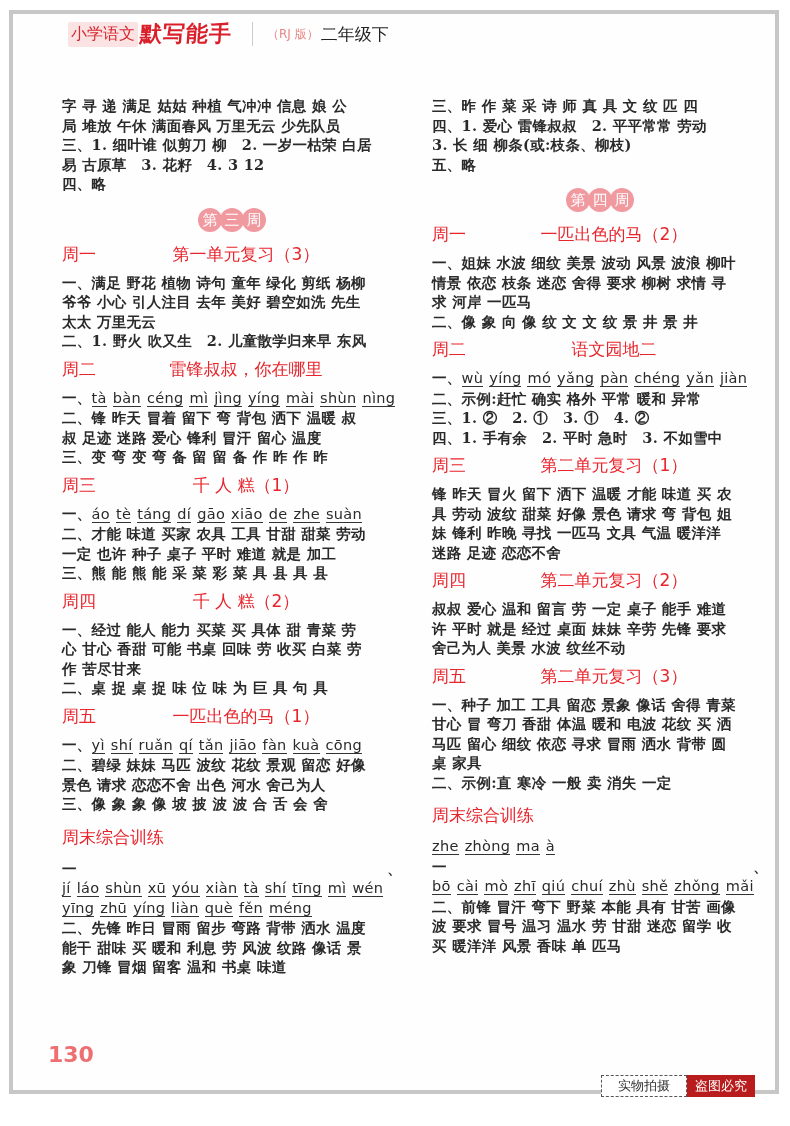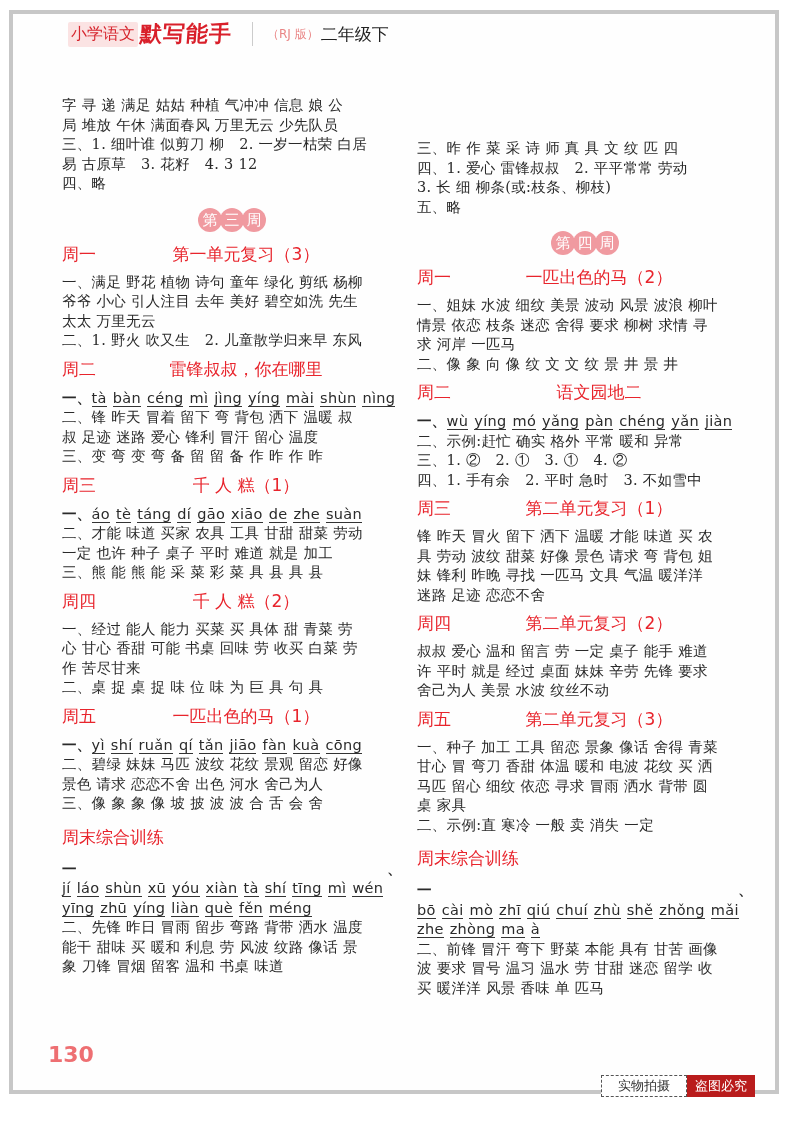--- a/index.html
+++ b/index.html
@@ -17,23 +17,23 @@
     .logo-big {
       font-family: "DejaVu Sans", sans-serif; font-weight: bold; font-size: 22px; color: #d91f2a;
       letter-spacing: 1px; transform: skewX(-4deg);
     }
     .vbar { width: 1px; height: 24px; background: #ccc; margin: 0 14px 0 20px; }
     .edition { font-family: "DejaVu Sans", sans-serif; font-size: 12px; color: #e98585; }
     .grade { font-family: "DejaVu Sans", sans-serif; font-size: 17px; color: #222; margin-left: 2px; }
 
     .col { position: absolute; top: 96px; width: 340px; }
     .col-left { left: 62px; }
-    .col-right { left: 417px; width: 336px; margin-top: 43px; }
-
-    .p { font-size: 14.5px; line-height: 19.5px; font-weight: normal; color: #2a2a2a; letter-spacing: 0.3px; text-align: justify; }
+    .col-right { left: 432px; width: 336px; }
+
+    .p { font-size: 14.5px; line-height: 19.5px; font-weight: bold; color: #2a2a2a; letter-spacing: 0.3px; text-align: justify; }
     .p.py { font-family: "DejaVu Sans", sans-serif; font-weight: normal; font-size: 14.5px; }
     .py .num { font-family: "DejaVu Serif", serif; font-weight: bold; }
     .py u { text-decoration: none; border-bottom: 1px solid #333; margin-right: 6px; }
 
     .week-badge {
       display: flex; justify-content: center; margin: 14px 0 12px 0; gap: 0;
     }
     .week-badge span {
       width: 24px; height: 24px; border-radius: 50%; background: #f09aa0; color: #fff;
       font-family: "DejaVu Sans", sans-serif; font-size: 15px; line-height: 24px; text-align: center;
@@ -212,24 +212,24 @@
     <span class="title">第二单元复习（3）</span>
   </div>
   <div class="p">一、种子 加工 工具 留恋 景象 像话 舍得 青菜</div>
   <div class="p">甘心 冒 弯刀 香甜 体温 暖和 电波 花纹 买 洒</div>
   <div class="p">马匹 留心 细纹 依恋 寻求 冒雨 洒水 背带 圆</div>
   <div class="p">桌 家具</div>
   <div class="p">二、示例:直 寒冷 一般 卖 消失 一定</div>
 
   <div class="section-center">周末综合训练</div>
   <div class="p py">
+    <u>zhe</u><u>zhòng</u><u>ma</u><u>à</u>
+  </div>
+  <div class="p py">
     <span class="num">一、</span><u>bō</u><u>cài</u><u>mò</u><u>zhī</u><u>qiú</u><u>chuí</u><u>zhù</u><u>shě</u><u>zhǒng</u><u>mǎi</u>
-  </div>
-  <div class="p py">
-    <u>zhe</u><u>zhòng</u><u>ma</u><u>à</u>
   </div>
   <div class="p">二、前锋 冒汗 弯下 野菜 本能 具有 甘苦 画像</div>
   <div class="p">波 要求 冒号 温习 温水 劳 甘甜 迷恋 留学 收</div>
   <div class="p">买 暖洋洋 风景 香味 单 匹马</div>
 </div>
 
 <div class="page-num">130</div>
 <div class="watermark">
   <span class="wm-a">实物拍摄</span>
   <span class="wm-b">盗图必究</span>

